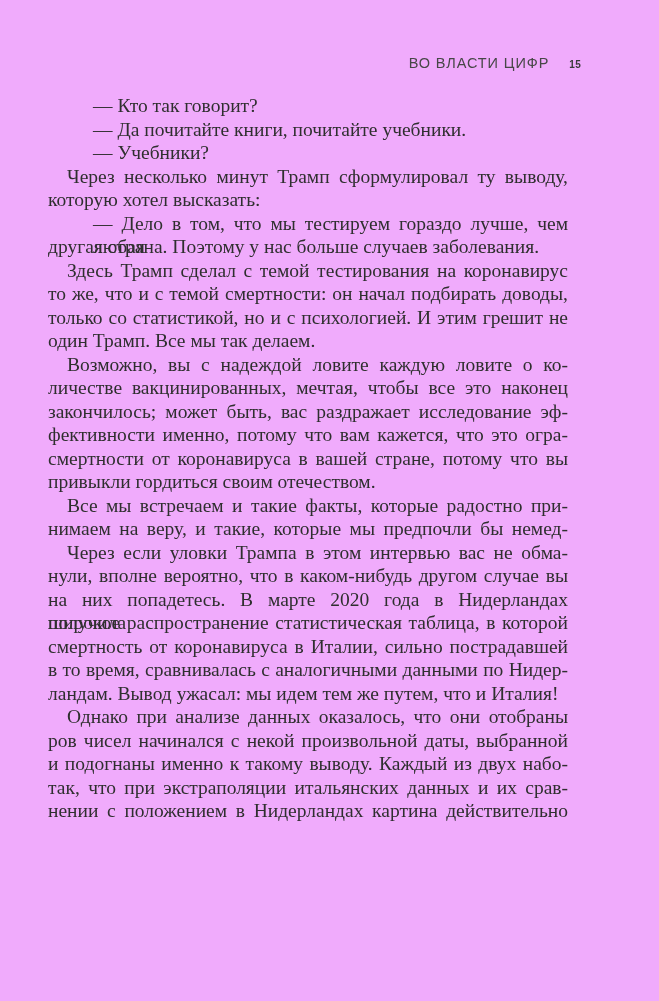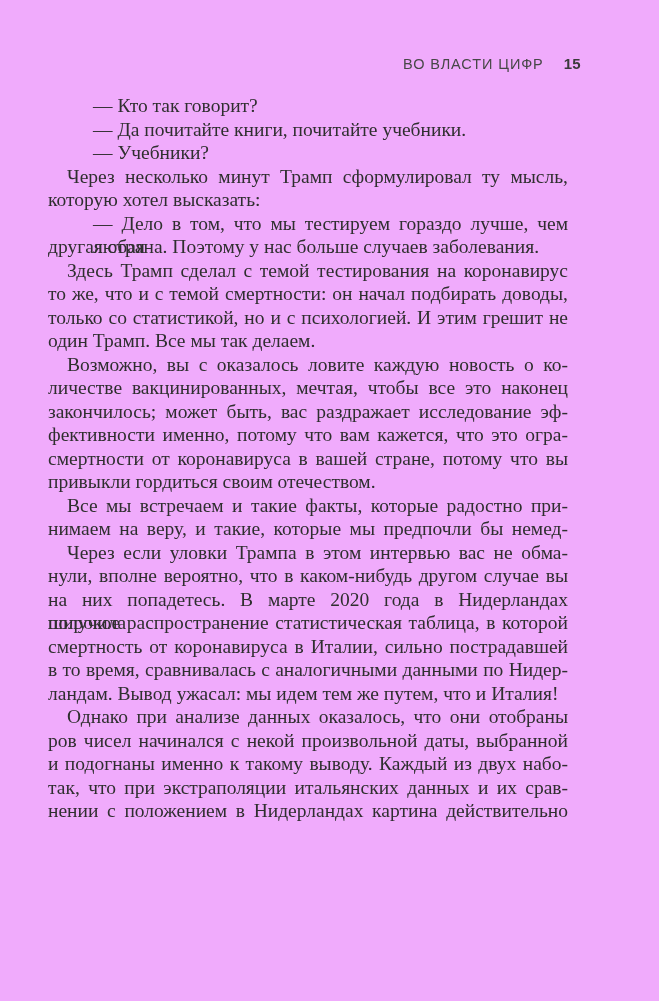--- a/index.html
+++ b/index.html
@@ -24,21 +24,21 @@
     gap: 20px;
     font-family: "Liberation Sans", "DejaVu Sans", sans-serif;
     color: #474747;
   }
   .running-title {
     font-size: 14.5px;
     letter-spacing: 0.9px;
     font-weight: 500;
   }
   .page-number {
-    font-size: 15px;
+    font-size: 10px;
     font-weight: 700;
     color: #3a3a3a;
     letter-spacing: 0.3px;
   }
   .body-text {
     position: absolute;
     left: 48px;
     top: 94px;
     width: 520px;
     font-size: 19.5px;
@@ -73,35 +73,35 @@
       <div class="para dialogue">
         <div class="line first last">— Кто так говорит?</div>
       </div>
       <div class="para dialogue">
         <div class="line first last">— Да почитайте книги, почитайте учебники.</div>
       </div>
       <div class="para dialogue">
         <div class="line first last">— Учебники?</div>
       </div>
       <div class="para indent">
-        <div class="line first">Через несколько минут Трамп сформулировал ту мысль,</div>
+        <div class="line first">Через несколько минут Трамп сформулировал ту выводу,</div>
         <div class="line last">которую хотел высказать:</div>
       </div>
       <div class="para dialogue">
         <div class="line first">— Дело в том, что мы тестируем гораздо лучше, чем любая</div>
         <div class="line last">другая страна. Поэтому у нас больше случаев заболевания.</div>
       </div>
       <div class="para indent">
         <div class="line first">Здесь Трамп сделал с темой тестирования на коронавирус</div>
         <div class="line">то же, что и с темой смертности: он начал подбирать доводы,</div>
         <div class="line">только со статистикой, но и с психологией. И этим грешит не</div>
         <div class="line last">один Трамп. Все мы так делаем.</div>
       </div>
       <div class="para indent">
-        <div class="line first">Возможно, вы с оказалось ловите каждую новость о ко-</div>
+        <div class="line first">Возможно, вы с надеждой ловите каждую ловите о ко-</div>
         <div class="line">личестве вакцинированных, мечтая, чтобы все это наконец</div>
         <div class="line">закончилось; может быть, вас раздражает исследование эф-</div>
         <div class="line">фективности именно, потому что вам кажется, что это огра-</div>
         <div class="line">смертности от коронавируса в вашей стране, потому что вы</div>
         <div class="line last">привыкли гордиться своим отечеством.</div>
       </div>
       <div class="para indent">
         <div class="line first">Все мы встречаем и такие факты, которые радостно при-</div>
         <div class="line">нимаем на веру, и такие, которые мы предпочли бы немед-</div>
       </div>

